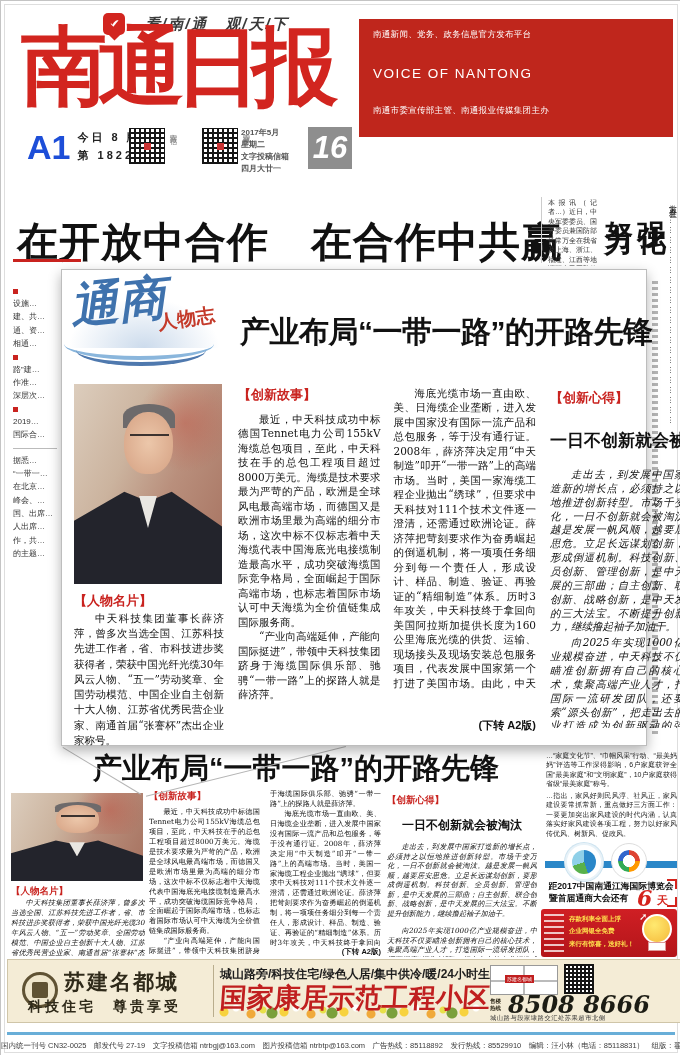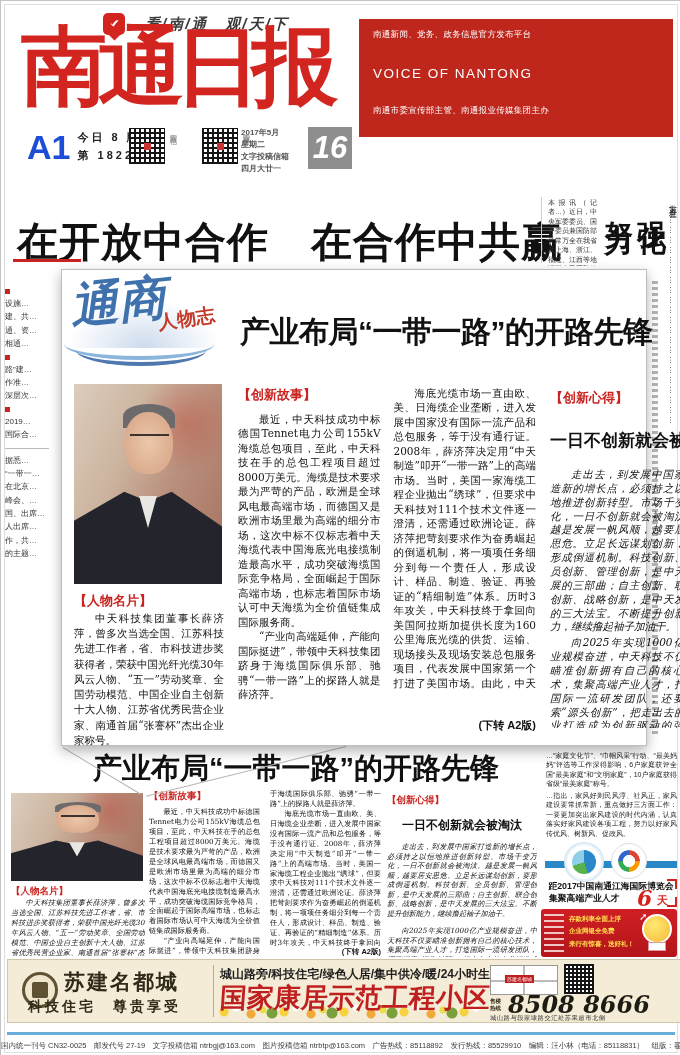--- a/index.html
+++ b/index.html
@@ -55,21 +55,21 @@
   .red-rule{position:absolute;left:12px;top:258px;width:68px;height:3px;background:#c9231f;}
   .lead-divider{position:absolute;left:540px;top:196px;width:1px;height:66px;background:#ccc;}
   .lead-brief{position:absolute;left:547px;top:197px;width:49px;height:68px;font-size:7px;color:#333;
         text-align:justify;line-height:1.35;overflow:hidden;}
   .side-head{position:absolute;top:197px;writing-mode:vertical-rl;font-size:29px;font-weight:900;letter-spacing:5px;}
   .side-vert{position:absolute;left:665px;top:197px;writing-mode:vertical-rl;font-size:8px;color:#222;
         letter-spacing:2px;height:548px;overflow:hidden;}
   .vstrip{position:absolute;width:6px;background:repeating-linear-gradient(180deg,#b5b5b5 0 3px,transparent 3px 6px);}
 
   
-  .left-col{position:absolute;left:4px;top:284px;width:52px;font-size:8px;color:#333;line-height:1.55;}
+  .left-col{position:absolute;left:12px;top:284px;width:52px;font-size:8px;color:#333;line-height:1.55;}
   .left-col .item{white-space:nowrap;overflow:hidden;margin-bottom:1px;}
   .red-sq{width:5px;height:5px;background:#c9231f;margin:4px 0;}
   .lc-div{width:44px;height:1px;background:#bbb;margin:6px 0;}
 
   
   .overlay{position:absolute;left:60px;top:268px;width:586px;height:477px;background:#fff;
         border:1px solid #bdbdbd;box-shadow:0 5px 12px rgba(0,0,0,.3);z-index:20;box-sizing:border-box;}
   .ov-city{position:absolute;left:6px;top:28px;width:152px;height:50px;
         background:radial-gradient(ellipse at 50% 100%,rgba(120,160,205,.38),transparent 70%);}
   .ov-logo-main{position:absolute;left:8px;top:0px;font-family:"DejaVu Serif",serif;font-size:48px;
@@ -319,21 +319,21 @@
     <p>…“家庭文化节”、“巾帼风采”行动、“最美妈妈”评选等工作深得影响，6户家庭获评全国“最美家庭”和“文明家庭”，10户家庭获得省级“最美家庭”称号。</p>
     <p>…指出，家风好则民风淳、社风正，家风建设要常抓常新，重点做好三方面工作：一要更加突出家风建设的时代内涵，认真落实好家风建设各项工程，努力以好家风传优风、树新风、促政风。</p>
     <p class="turn">(下转 A2版)</p>
   </div>
 
   <div class="countdown">
     <div class="cd-bar"></div>
     <div class="cd-logo1"></div>
     <div class="cd-logo2"></div>
     <div class="cd-l1">距2017中国南通江海国际博览会</div>
-    <div class="cd-l2">集聚高端产业人才</div>
+    <div class="cd-l2">暨首届通商大会还有</div>
     <div class="cd-days">6</div>
     <div class="cd-unit">天</div>
     <div class="cd-corner t"></div>
     <div class="cd-corner b"></div>
   </div>
 
   <div class="bankad">
     <div class="deco"></div>
     <div class="lines">
       <span>存款利率全面上浮</span><br>

